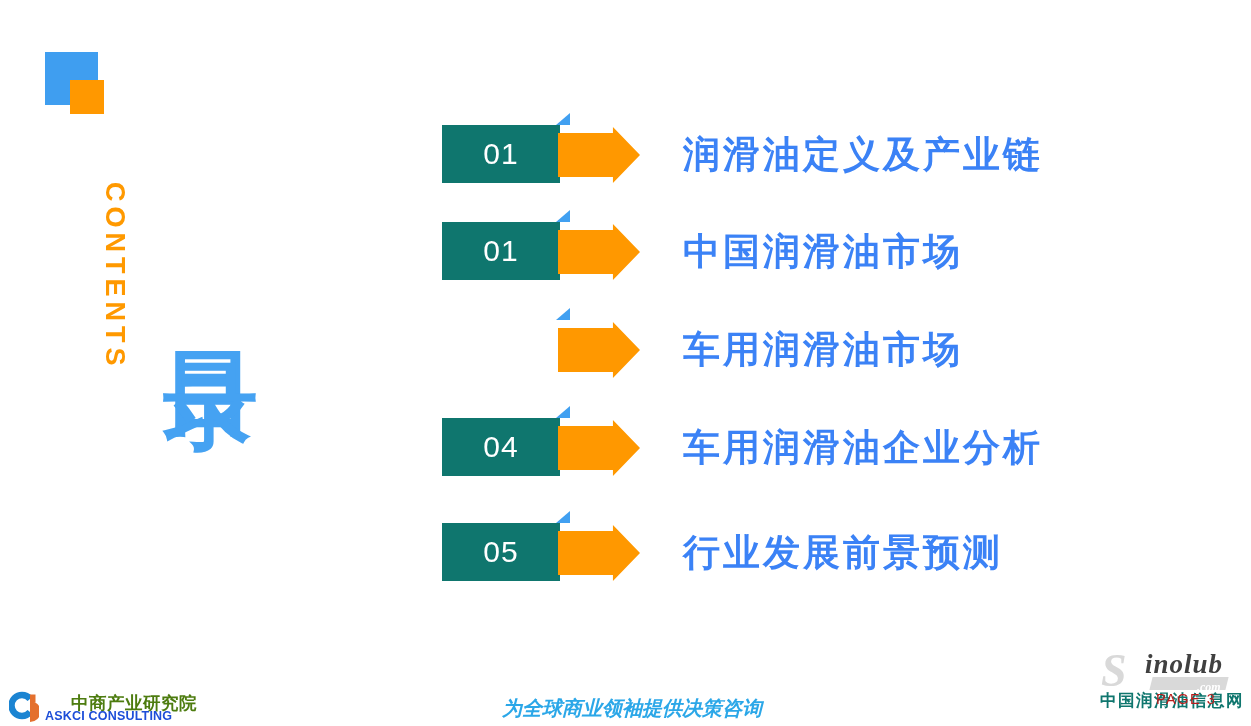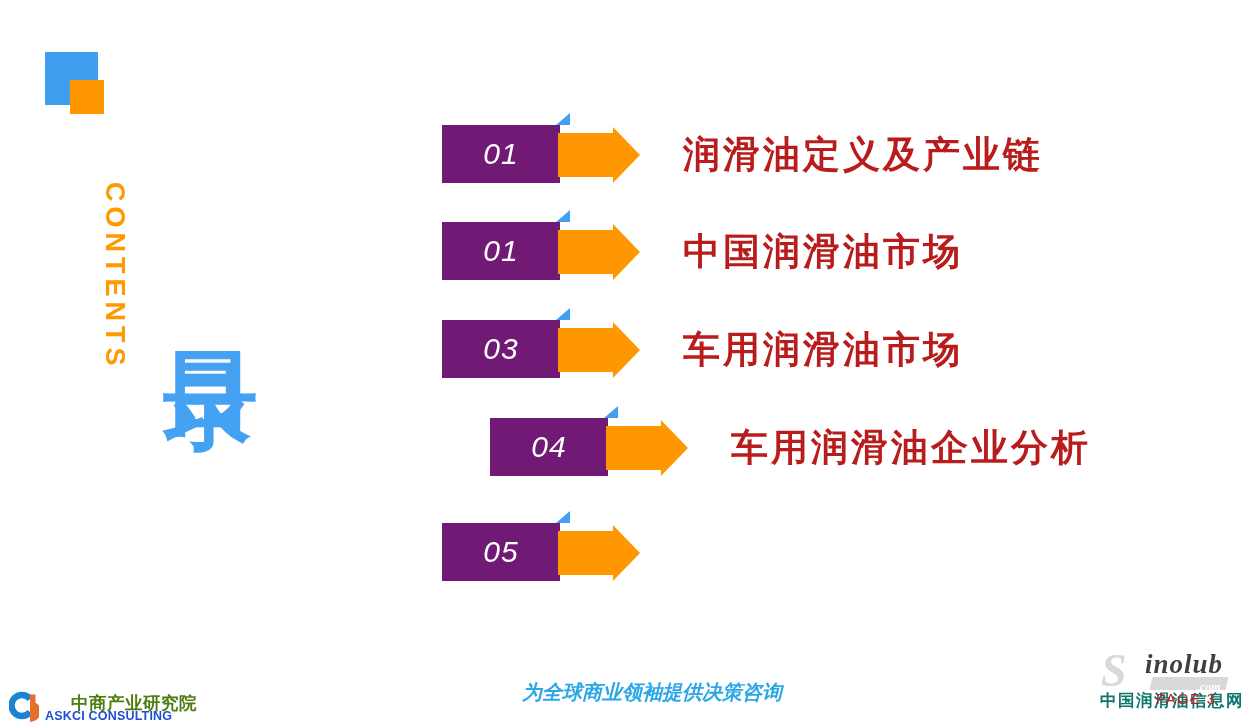--- a/index.html
+++ b/index.html
@@ -23,52 +23,52 @@
   .contents-cn{
     position:absolute;left:160px;top:179px;width:104px;height:215px;
     writing-mode:vertical-rl;text-align:center;
     color:#45a2f2;font-size:95px;font-weight:bold;letter-spacing:8px;
     line-height:104px;
   }
 
   
   .toc-row{position:absolute;left:442px;width:680px;height:58px;}
   .num-box{
-    position:absolute;left:0;top:0;width:118px;height:58px;background:#701a75;
-    display:flex;align-items:center;justify-content:center;z-index:1;font-style:italic;
+    position:absolute;left:0;top:0;width:118px;height:58px;background:#0f766e;
+    display:flex;align-items:center;justify-content:center;z-index:1;
   }
   .num-box span{color:#ffffff;font-size:30px;letter-spacing:1px;}
   .tri{
     position:absolute;left:114px;top:-12px;width:14px;height:12px;background:#41a0f1;
     clip-path:polygon(100% 0,100% 100%,0 100%);z-index:0;
   }
   .arrow{
     position:absolute;left:116px;top:2px;width:82px;height:56px;background:#ff9800;
     clip-path:polygon(0 10.7%,67% 10.7%,67% 0,100% 50%,67% 100%,67% 89.3%,0 89.3%);
     z-index:2;
   }
   .toc-label{
     position:absolute;left:241px;top:0;height:58px;line-height:60px;
     font-family:"Liberation Serif","DejaVu Serif",serif;
-    font-size:37px;font-weight:600;color:#b91c1c;letter-spacing:3px;white-space:nowrap;
+    font-size:37px;font-weight:600;color:#3b82f6;letter-spacing:3px;white-space:nowrap;
   }
-  .row1{top:125px;} .row2{top:222px;} .row3{top:320px;} .row4{top:418px;margin-left:48px;} .row5{top:523px;text-align:right;}
+  .row1{top:125px;} .row2{top:222px;} .row3{top:320px;} .row4{top:418px;} .row5{top:523px;text-align:right;}
 
   
   .logo-icon{position:absolute;left:9px;top:689px;width:30px;height:36px;}
   .logo-cn{position:absolute;left:44px;top:691px;font-size:17.5px;font-weight:bold;
     color:#4d7c0f;letter-spacing:0.5px;white-space:nowrap;margin-left:27px;}
   .logo-en{position:absolute;left:45px;top:709px;font-size:12.5px;font-weight:bold;
     color:#1d4ed8;letter-spacing:0.2px;white-space:nowrap;}
 
   
   .slogan{
-    position:absolute;left:502px;top:679px;width:300px;
+    position:absolute;left:502px;top:695px;width:300px;
     font-family:"Liberation Serif","DejaVu Serif",serif;font-style:italic;font-weight:600;
-    color:#2ba7e8;font-size:20px;letter-spacing:0px;white-space:nowrap;text-align:center;
+    color:#2ba7e8;font-size:20px;letter-spacing:0px;white-space:nowrap;
   }
 
   
   .wm{position:absolute;left:1095px;top:645px;width:156px;height:75px;}
   .wm-s{position:absolute;left:6px;top:-1px;font-family:"Liberation Serif","DejaVu Serif",serif;
     font-style:italic;font-weight:bold;font-size:46px;color:#d9d9d9;}
   .wm-rest{position:absolute;left:50px;top:4px;font-family:"Liberation Serif","DejaVu Serif",serif;
     font-style:italic;font-weight:bold;font-size:27px;color:#404040;letter-spacing:1px;}
   .wm-ribbon{position:absolute;left:56px;top:32px;width:76px;height:13px;background:#d9d9d9;
     transform:skewX(-14deg);text-align:right;}
@@ -106,42 +106,40 @@
       <div class="tri"></div>
       <div class="num-box">
           <span>01</span>
         </div>
       <div class="arrow"></div>
       <div class="toc-label">中国润滑油市场</div>
     </div>
 
     <div class="toc-row row3">
       <div class="tri"></div>
-      <div class="num-box">
-          <span>03</span>
-        </div>
       <div class="arrow"></div>
       <div class="toc-label">车用润滑油市场</div>
     </div>
 
     <div class="toc-row row4">
       <div class="tri"></div>
       <div class="num-box">
           <span>04</span>
         </div>
       <div class="arrow"></div>
       <div class="toc-label">车用润滑油企业分析</div>
     </div>
 
     <div class="toc-row row5">
       <div class="tri"></div>
       <div class="num-box">
           <span>05</span>
         </div>
       <div class="arrow"></div>
+      <div class="toc-label">行业发展前景预测</div>
     </div>
 
   </div>
 
   <svg class="logo-icon" viewBox="0 0 30 36">
     <circle cx="13" cy="16.5" r="10.5" fill="none" stroke="#1b84d2" stroke-width="6.5" pathLength="100" stroke-dasharray="78 22" stroke-dashoffset="-11"></circle>
     <rect x="21" y="5.5" width="5.5" height="8" fill="#e4702e"></rect>
     <path d="M 21 12 A 10.5 10.5 0 0 1 21 33 L 21 12 Z" fill="#e4702e"></path>
   </svg>
   <div class="logo-cn">中商产业研究院</div>

